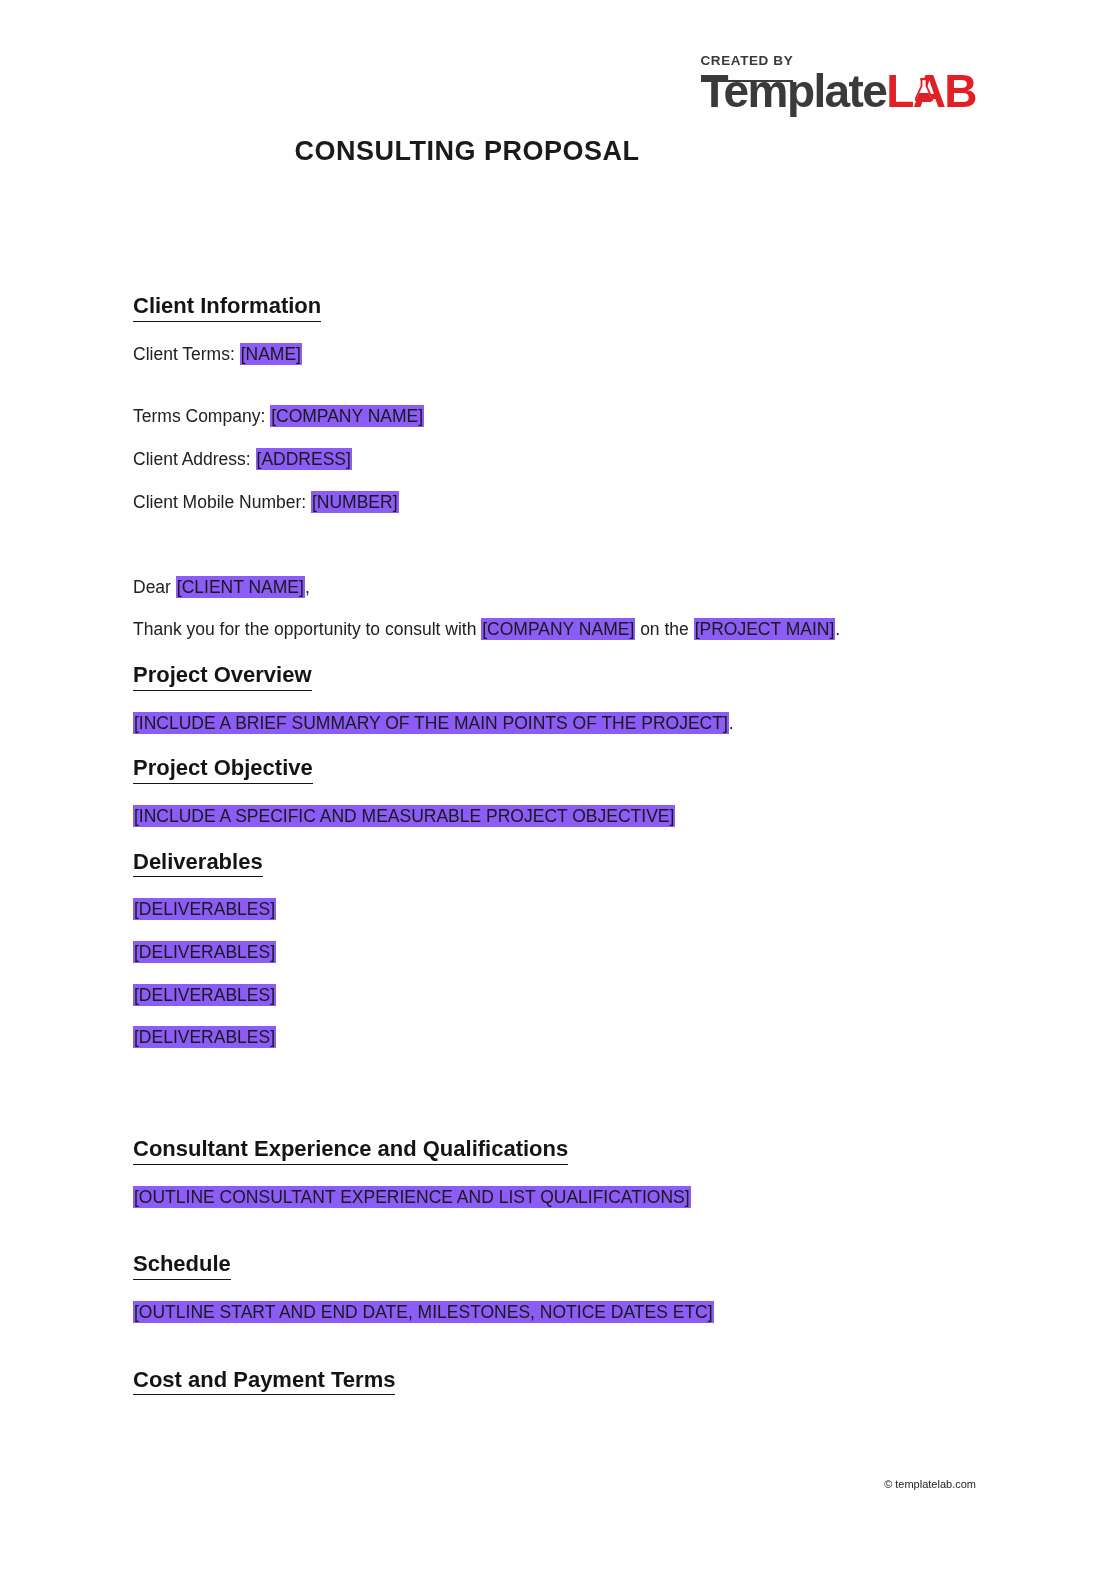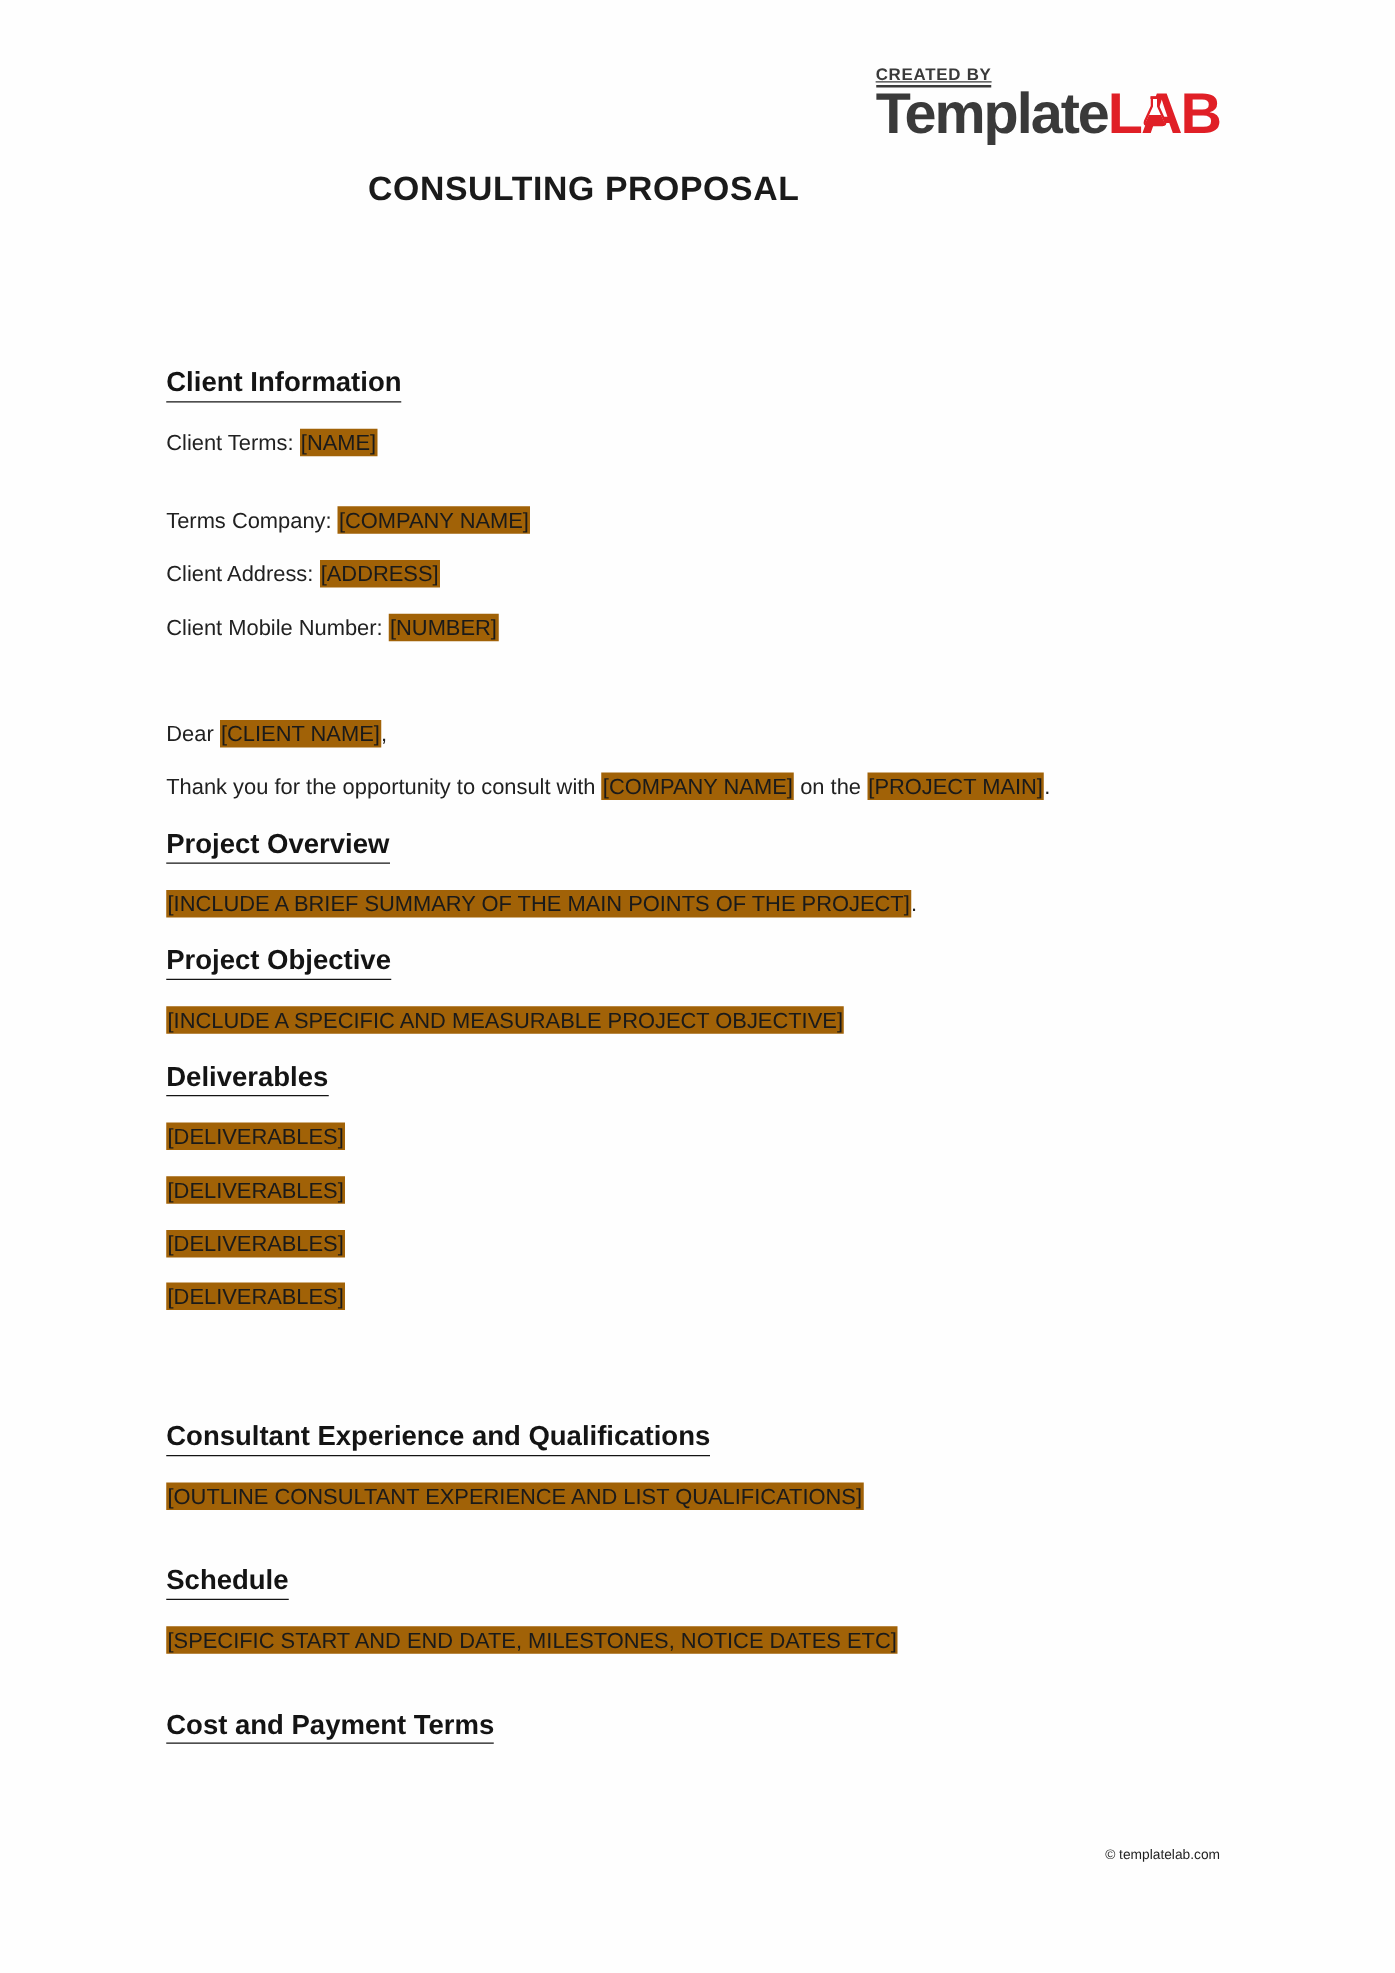--- a/index.html
+++ b/index.html
@@ -30,22 +30,21 @@
     font-family: "Liberation Sans", sans-serif;
     font-size: 13.5px;
     font-weight: bold;
     letter-spacing: 0.6px;
     color: #3a3a3a;
     margin-bottom: 2px;
     display: inline-block;
   }
   .logo-created .cb-underline {
     border-bottom: 2.5px solid #3a3a3a;
-    padding-bottom: 1px;
-    text-decoration: underline;
+    padding-bottom: 12px;
   }
   .logo-word {
     font-family: "Liberation Sans", sans-serif;
     font-size: 46px;
     font-weight: bold;
     letter-spacing: -1.6px;
     line-height: 0.95;
     white-space: nowrap;
   }
   .logo-template { color: #3a3a3a; }
@@ -92,21 +91,21 @@
     padding-bottom: 1px;
     line-height: 1.25;
   }
   .row { line-height: 1.3; }
   .sp-after-head { height: 21px; }
   .sp-line { height: 20px; }
   .sp-gap { height: 42px; }
   .sp-bigger { height: 62px; }
   .sp-block { height: 86px; }
   .hl {
-    background: #a16207;
+    background: #8b5cf6;
     color: #1a1a1a;
     padding: 1px 1px;
     box-decoration-break: clone;
     -webkit-box-decoration-break: clone;
   }
   .plain { color: #212121; }
 
   
   .footer {
     position: absolute;
@@ -182,21 +181,21 @@
     <div class="sp-block"></div>
 
     <div class="row"><span class="h-sec">Consultant Experience and Qualifications</span></div>
     <div class="sp-after-head"></div>
     <div class="row"><span class="hl">[OUTLINE CONSULTANT EXPERIENCE AND LIST QUALIFICATIONS]</span></div>
 
     <div class="sp-gap"></div>
 
     <div class="row"><span class="h-sec">Schedule</span></div>
     <div class="sp-after-head"></div>
-    <div class="row"><span class="hl">[SPECIFIC START AND END DATE, MILESTONES, NOTICE DATES ETC]</span></div>
+    <div class="row"><span class="hl">[OUTLINE START AND END DATE, MILESTONES, NOTICE DATES ETC]</span></div>
 
     <div class="sp-gap"></div>
 
     <div class="row"><span class="h-sec">Cost and Payment Terms</span></div>
 
   </div>
 
   <div class="footer"><span>© templatelab.com</span></div>
 
 </div>

